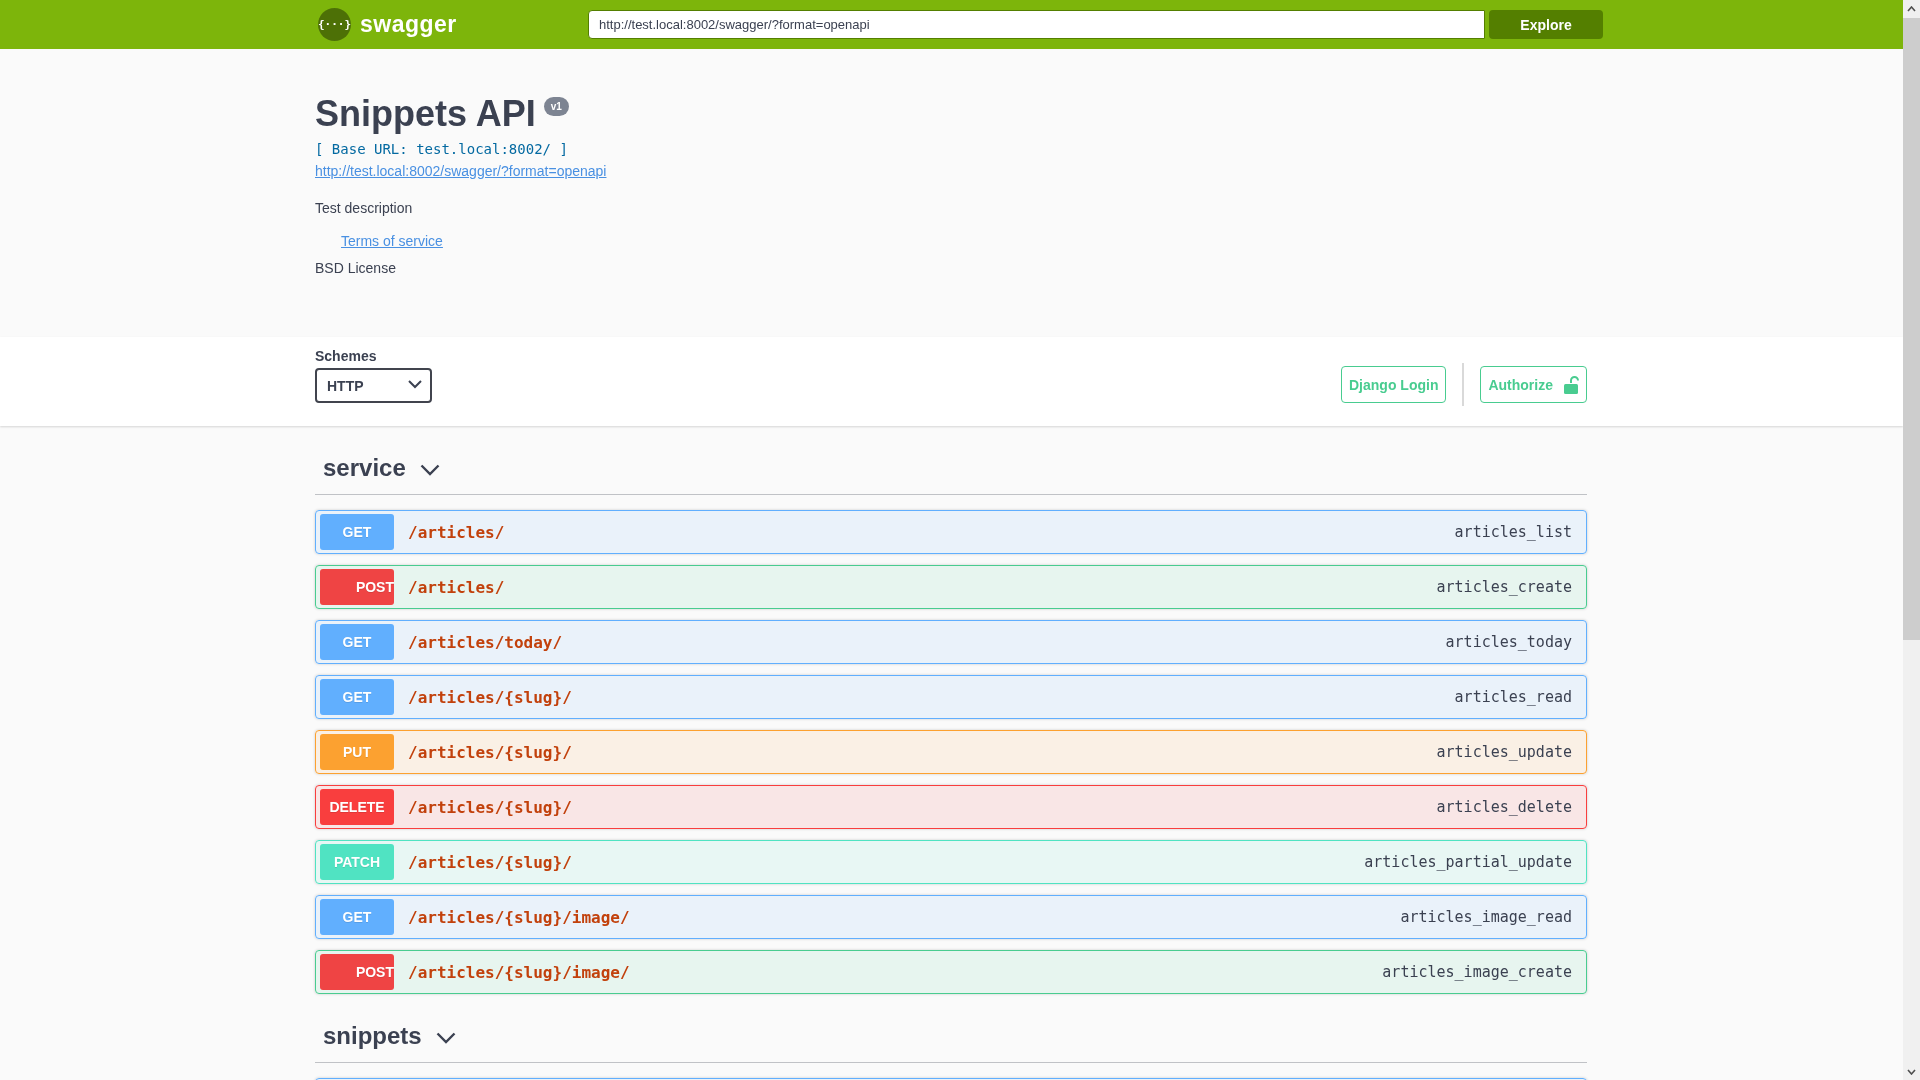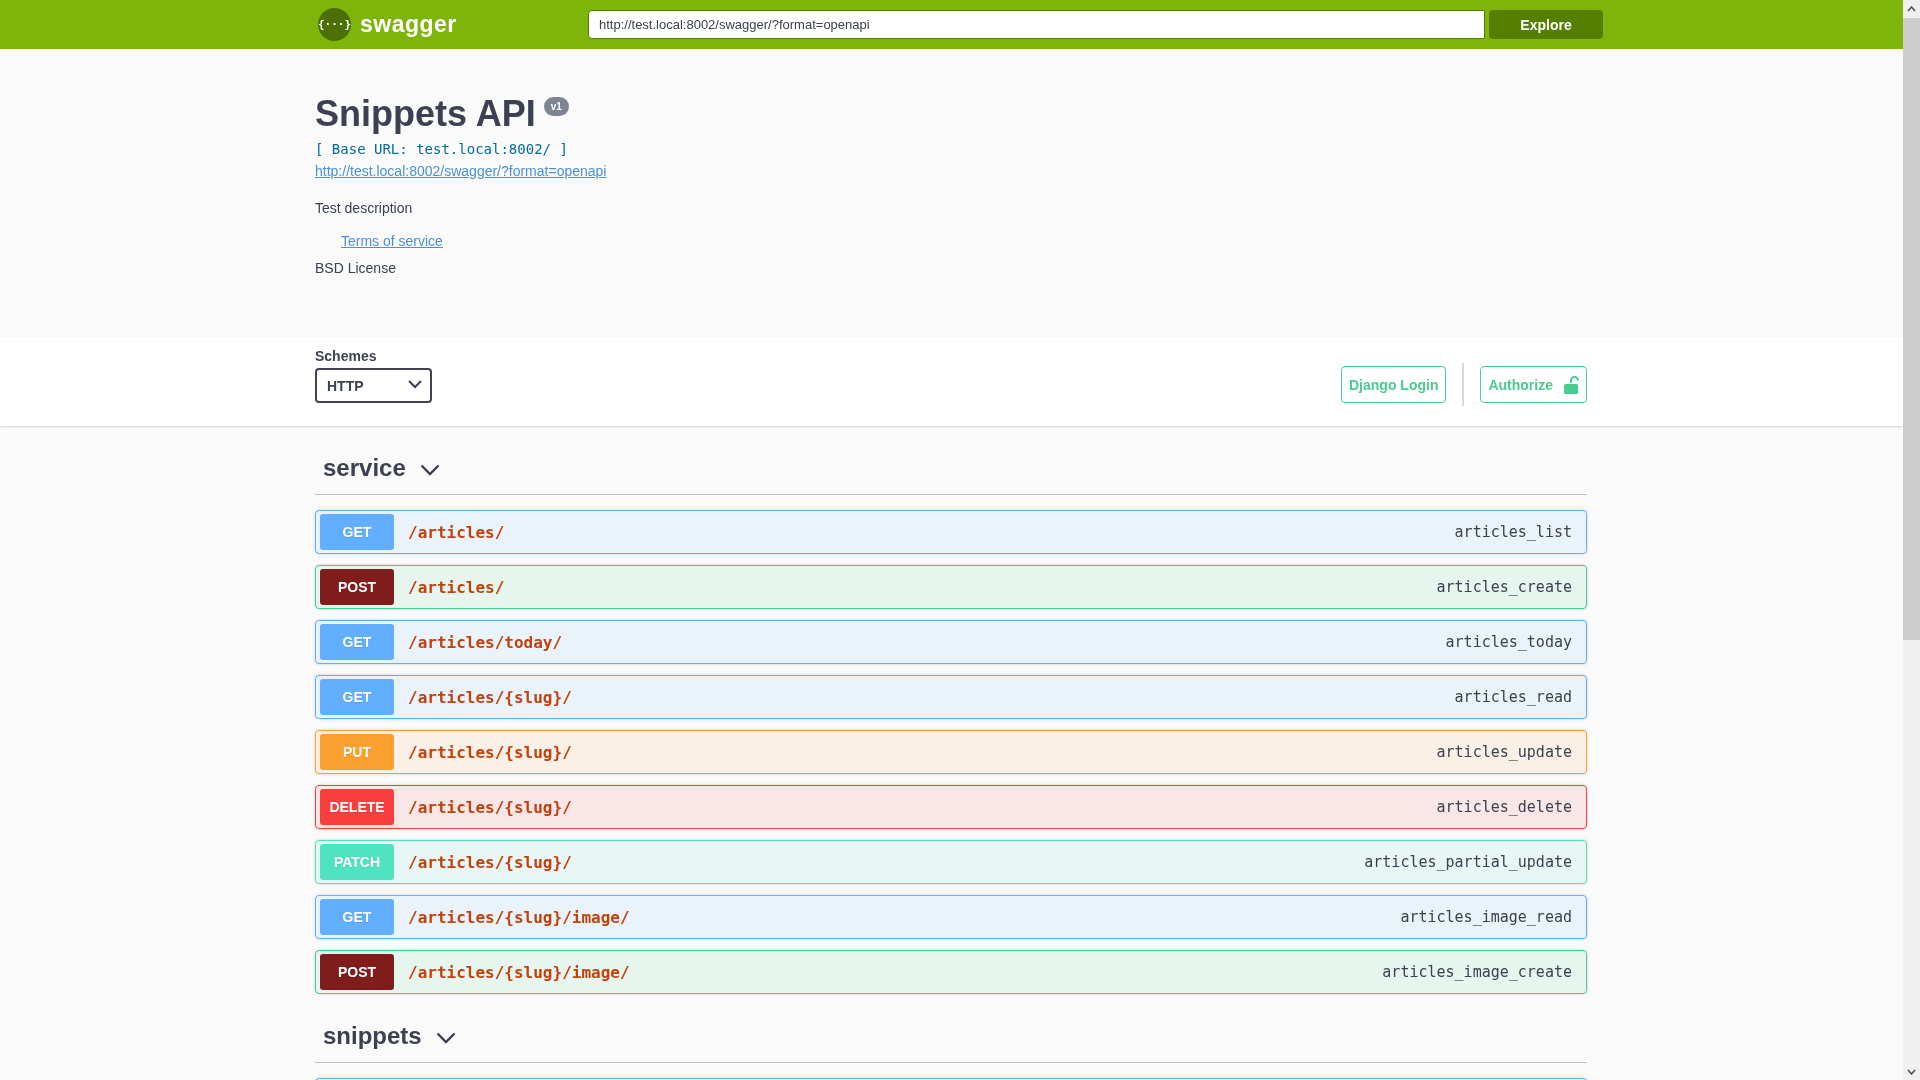--- a/index.html
+++ b/index.html
@@ -71,21 +71,21 @@
                   font-size:16px; font-weight:bold; color:#c2410c; letter-spacing:0; }
   .opblock-opid { margin-right:14px; font-family:"DejaVu Sans Mono", monospace;
                   font-size:15px; color:#3b4151; }
 
   .opblock.get    { background:rgba(97,175,254,.1);  border-color:#61affe; }
   .opblock.post   { background:rgba(73,204,144,.1);  border-color:#49cc90; }
   .opblock.put    { background:rgba(252,161,48,.1);  border-color:#fca130; }
   .opblock.delete { background:rgba(249,62,62,.1);   border-color:#f93e3e; }
   .opblock.patch  { background:rgba(80,227,194,.1);  border-color:#50e3c2; }
   .opblock.get    .opblock-method { background:#61affe; }
-  .opblock.post   .opblock-method { background:#7f1d1d; }
+  .opblock.post   .opblock-method { background:#ef4444;text-align:right; }
   .opblock.put    .opblock-method { background:#fca130; }
   .opblock.delete .opblock-method { background:#f93e3e; }
   .opblock.patch  .opblock-method { background:#50e3c2; }
 
   
   .scrollbar { position:absolute; right:0; top:0; width:17px; height:1080px; background:#f0f0f0; z-index:10; }
   .scroll-btn { position:absolute; left:0; width:17px; height:17px; background:#f0f0f0;
                 display:flex; align-items:center; justify-content:center; cursor:pointer; }
   .scroll-btn.up { top:0; }
   .scroll-btn.down { bottom:0; }

